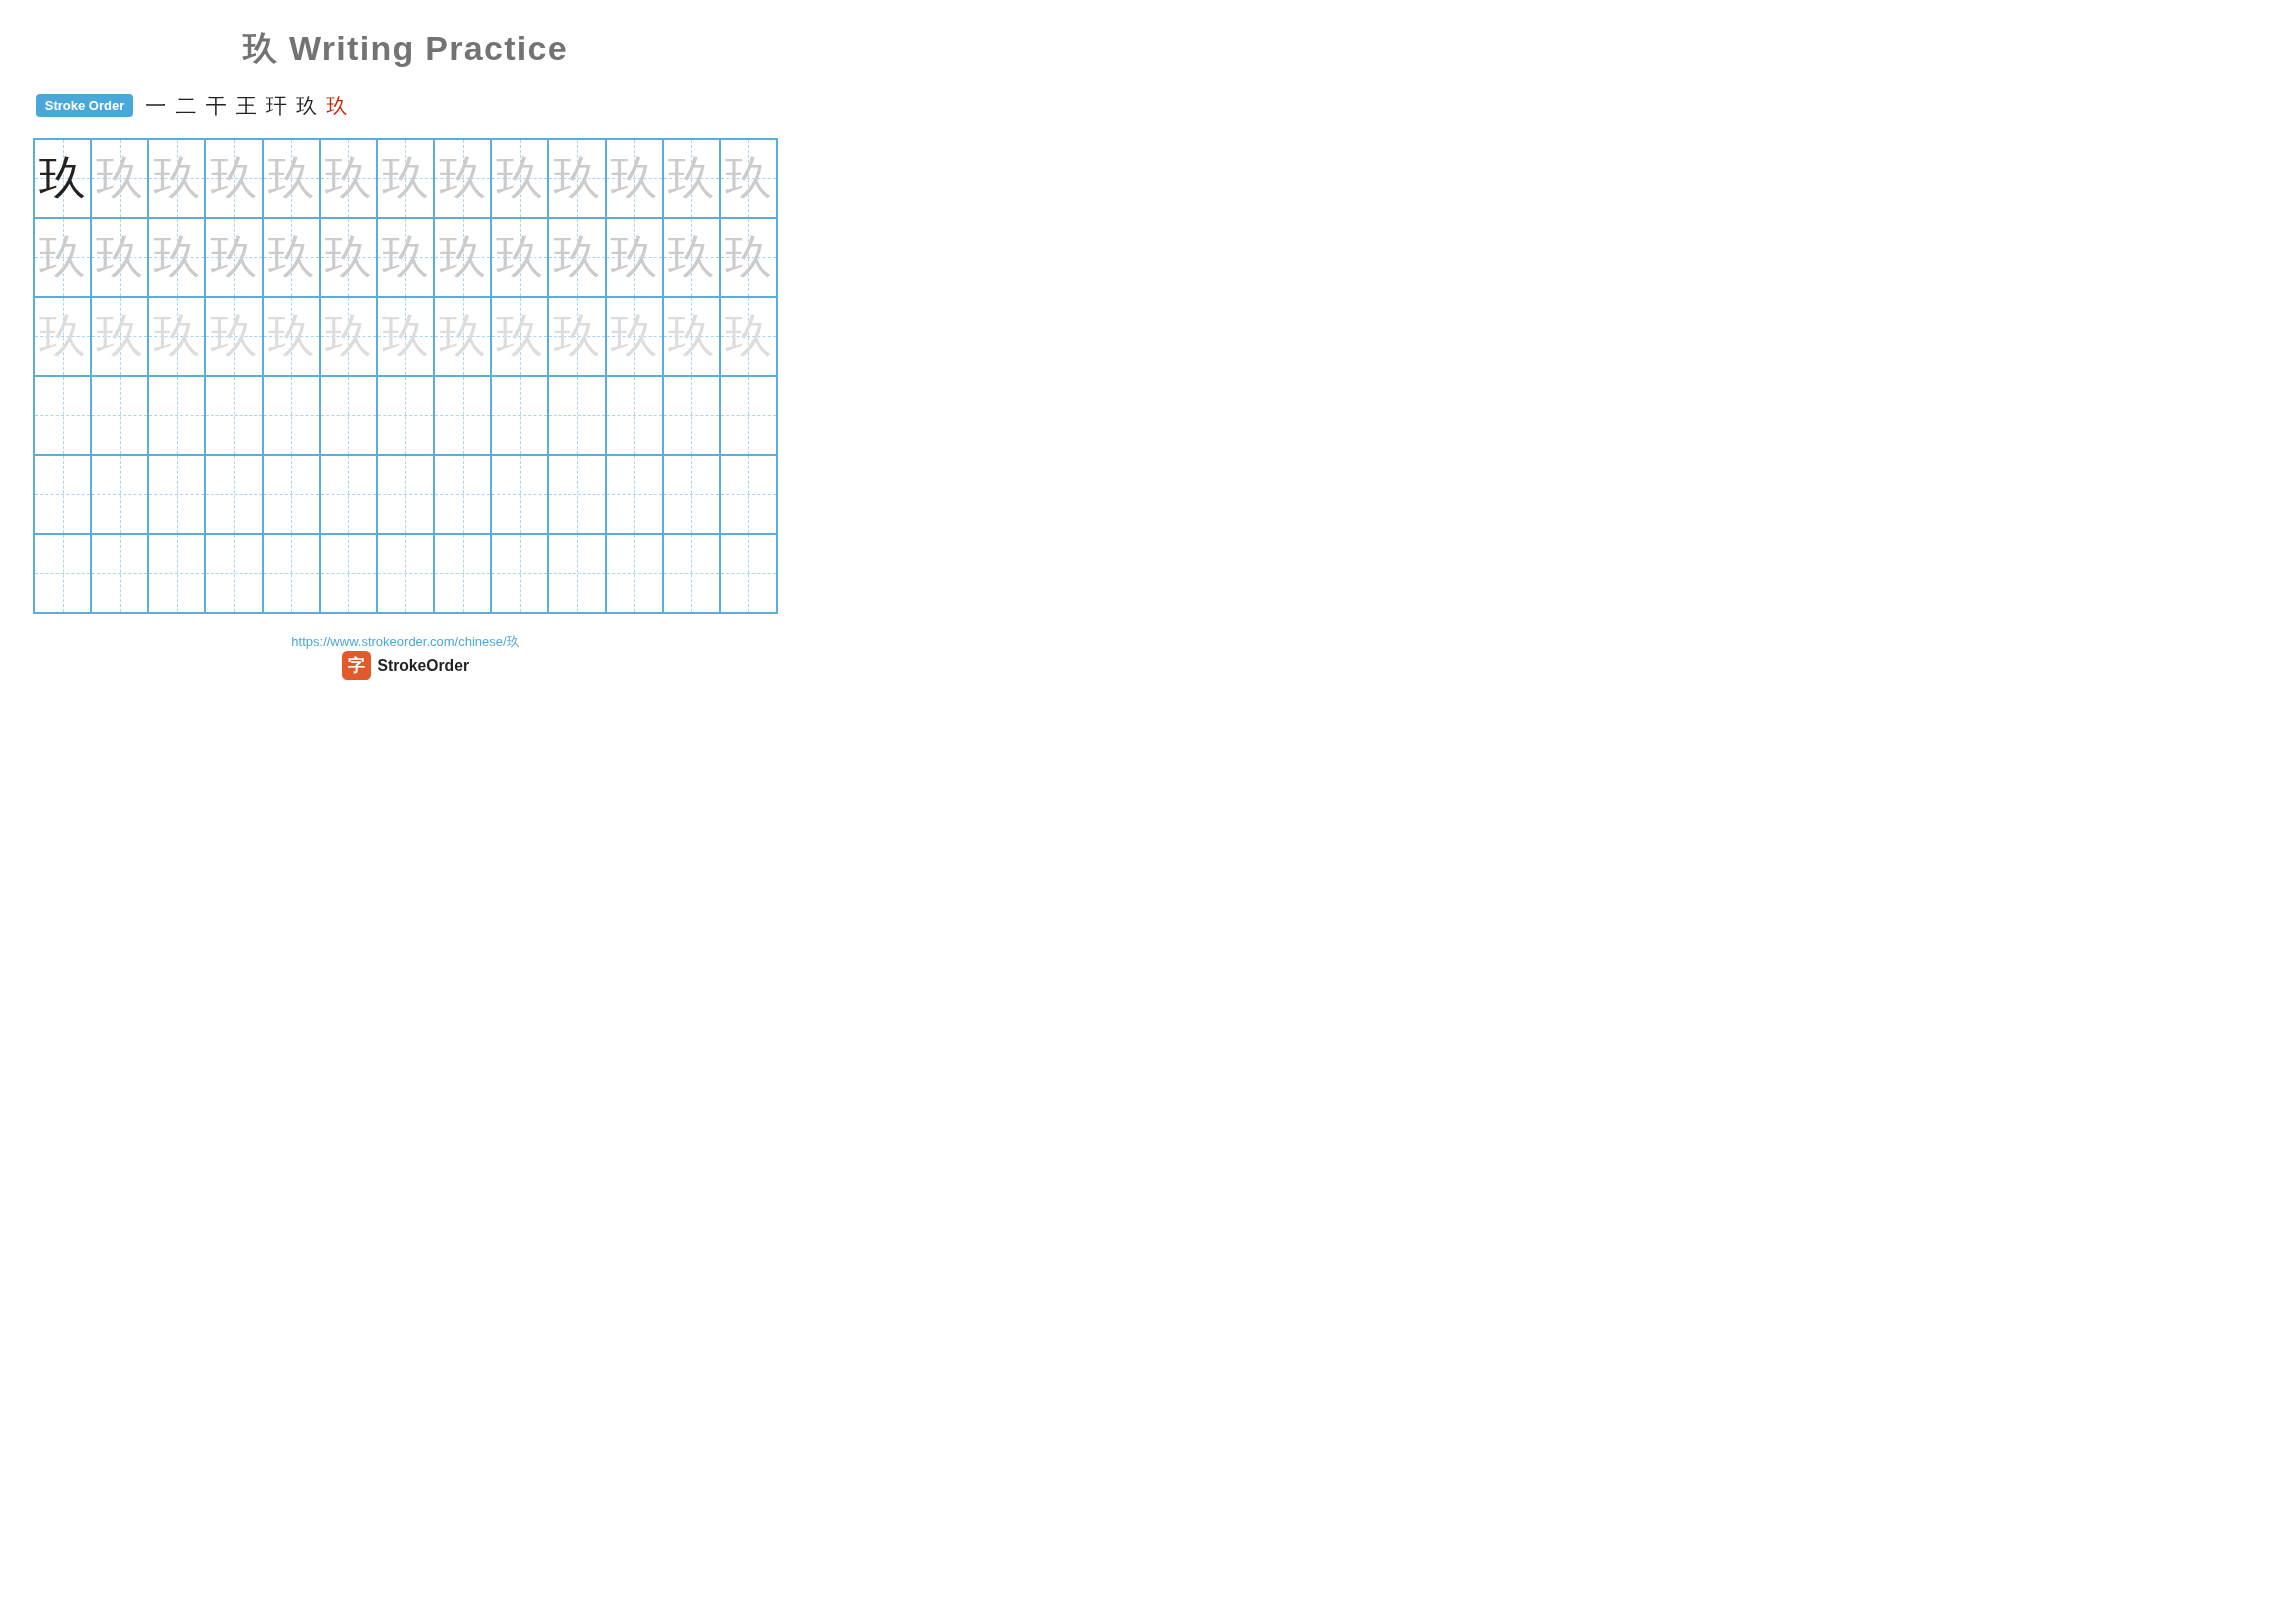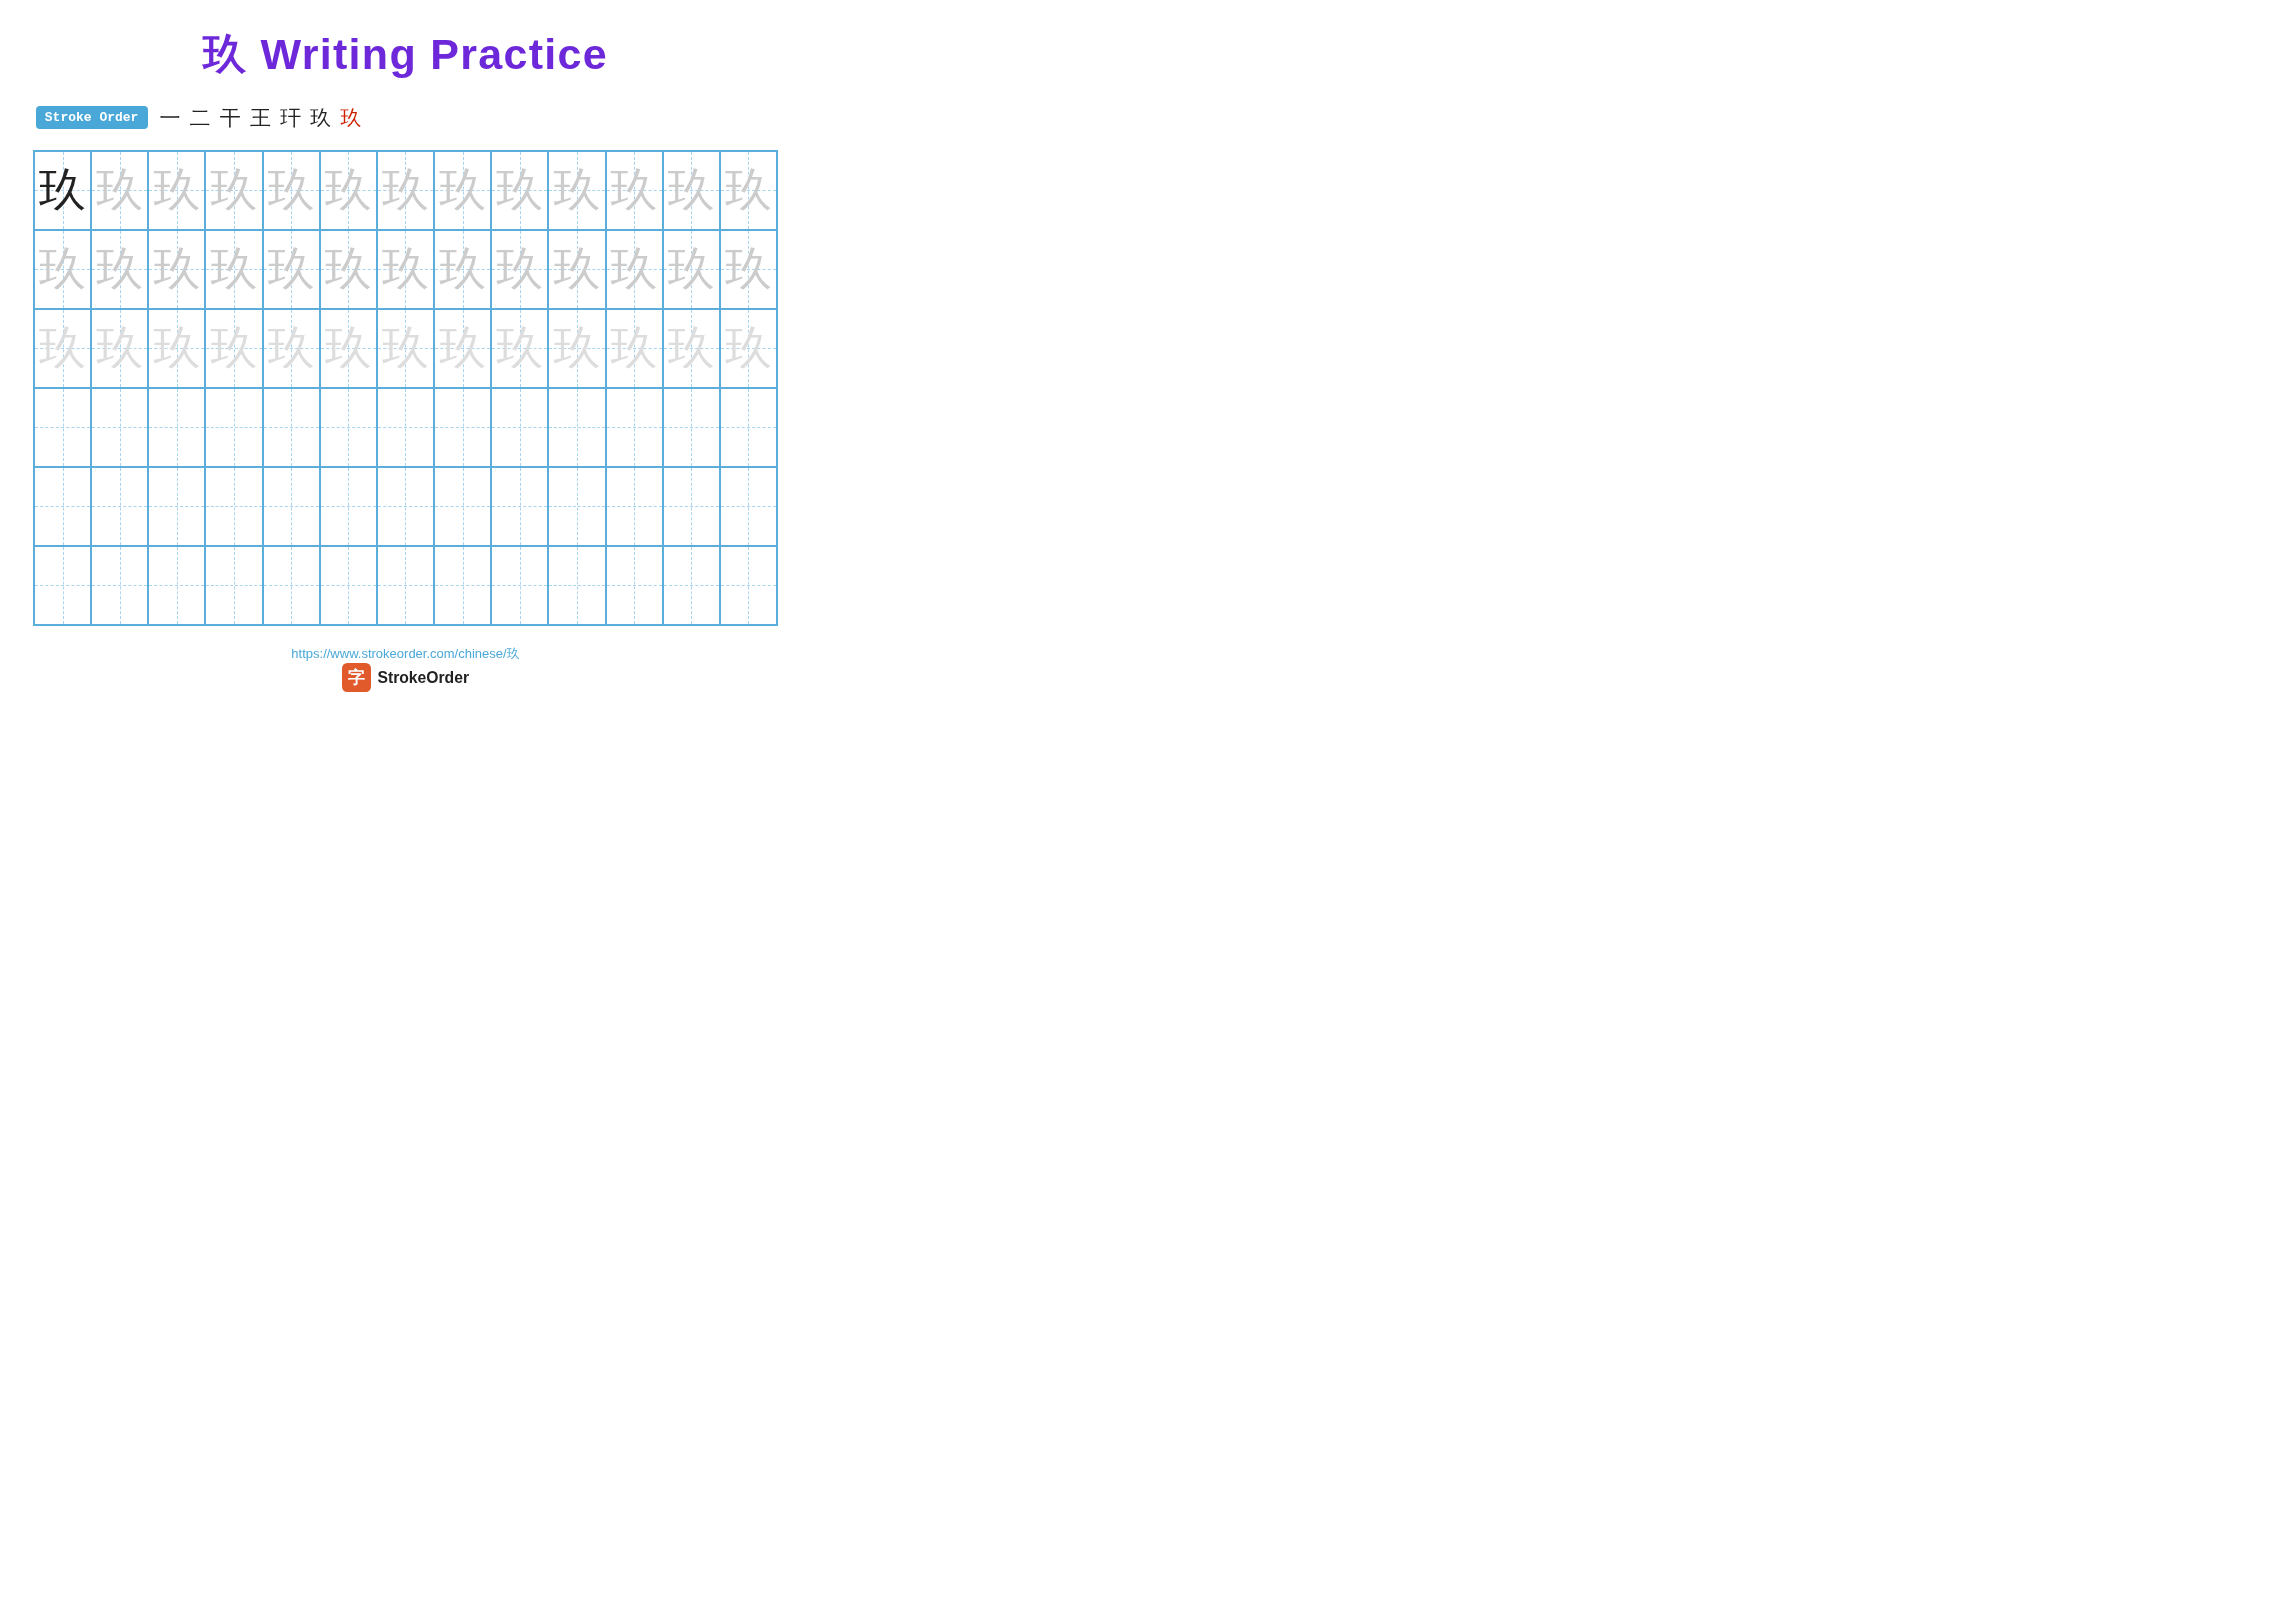--- a/index.html
+++ b/index.html
@@ -8,44 +8,43 @@
       background: #ffffff;
       font-family: Arial, sans-serif;
       width: 811px;
       min-height: 574px;
       padding: 26px 33px 19.6px 33px;
       position: relative;
     }
 
     .title {
       text-align: center;
-      font-size: 43px;
+      font-size: 34px;
       font-weight: bold;
-      color: #6d28d9;
+      color: #737373;
       margin-bottom: 19.6px;
       letter-spacing: 1.3px;
     }
 
     .stroke-order-row {
       display: flex;
       align-items: center;
       gap: 11.8px;
       margin-bottom: 18.3px;
       padding-left: 2.6px;
     }
 
     .stroke-order-badge {
       background: #4aa8d8;
       color: white;
       font-size: 13px;
       font-weight: bold;
       padding: 3.9px 9.2px;
       border-radius: 3.9px;
       white-space: nowrap;
-      font-family: Liberation Mono, monospace;
     }
 
     .stroke-chars {
       display: flex;
       align-items: center;
       gap: 9.2px;
     }
 
     .stroke-char {
       font-size: 21px;

